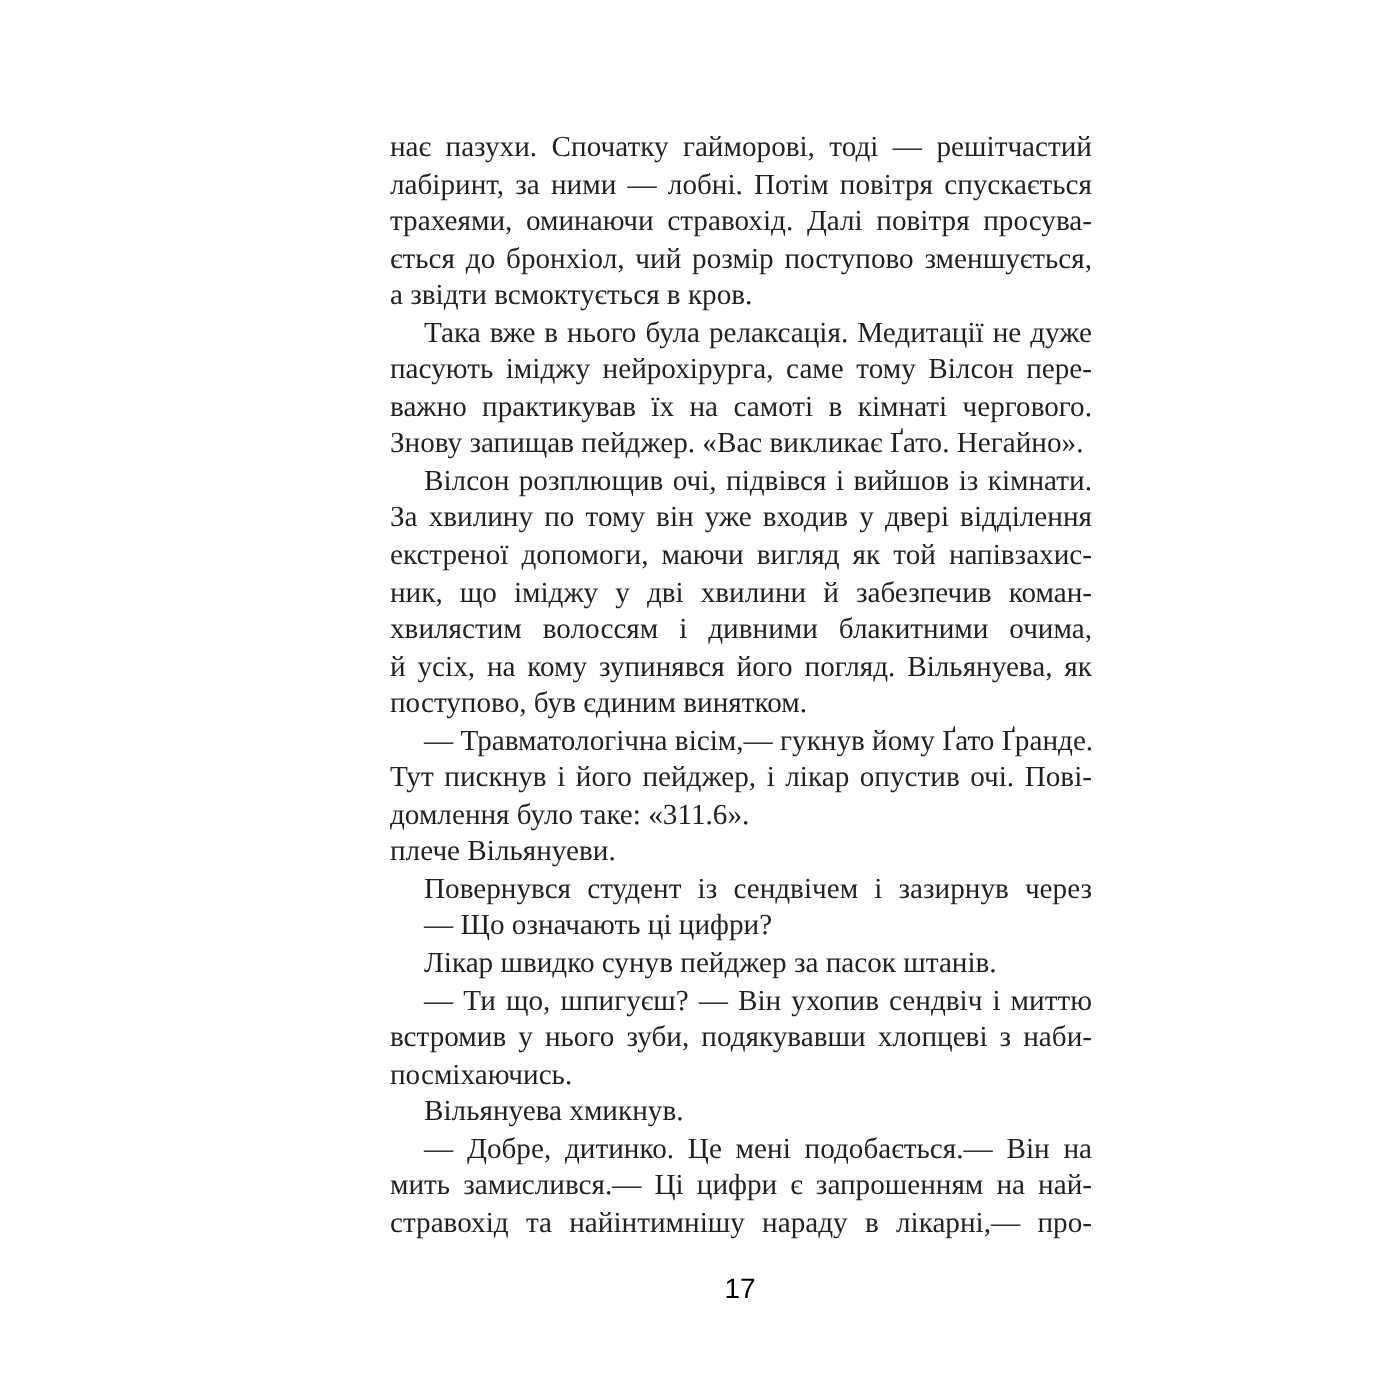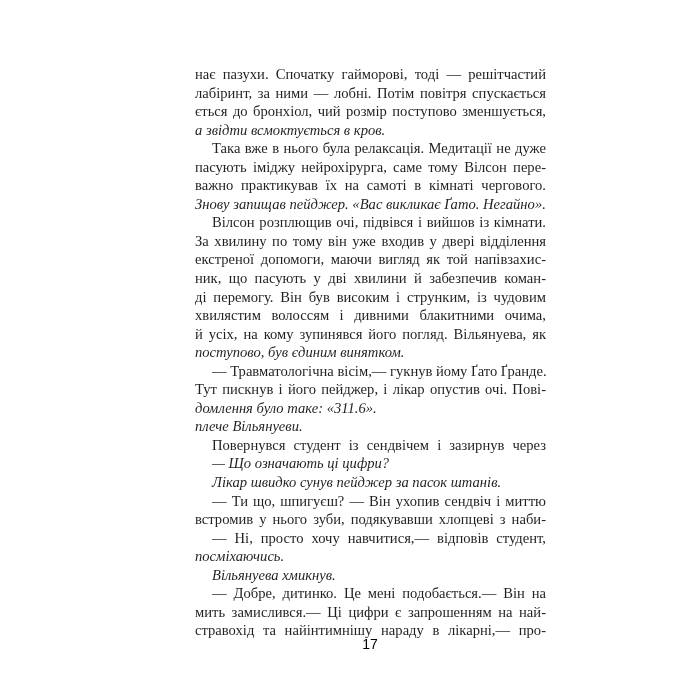--- a/index.html
+++ b/index.html
@@ -14,57 +14,56 @@
       display: block;
       height: 18.55px;
       line-height: 18.55px;
       font-size: 14.6px;
       white-space: nowrap;
       text-align: justify;
       text-align-last: justify;
       overflow: hidden;
     }
     .line.indent { padding-left: 17px; }
-    .line.last { text-align-last: left; font-style: italic; }
+    .line.last { text-align-last: left; }
     .page-number {
       position: absolute; left: 0; width: 700px; top: 636px; text-align: center;
       font-family: Liberation Sans, sans-serif; font-size: 14px; color: #000000;
     }
   </style>
 </head>
 <body>
 
 <div class="page">
   <div class="text-block" id="text-block">
       <span class="line">нає пазухи. Спочатку гайморові, тоді — решітчастий</span>
       <span class="line">лабіринт, за ними — лобні. Потім повітря спускається</span>
+      <span class="line">трахеями, оминаючи стравохід. Далі повітря просува-</span>
       <span class="line">ється до бронхіол, чий розмір поступово зменшується,</span>
       <span class="line last">а звідти всмоктується в кров.</span>
       <span class="line indent">Така вже в нього була релаксація. Медитації не дуже</span>
       <span class="line">пасують іміджу нейрохірурга, саме тому Вілсон пере-</span>
       <span class="line">важно практикував їх на самоті в кімнаті чергового.</span>
       <span class="line last">Знову запищав пейджер. «Вас викликає Ґато. Негайно».</span>
       <span class="line indent">Вілсон розплющив очі, підвівся і вийшов із кімнати.</span>
       <span class="line">За хвилину по тому він уже входив у двері відділення</span>
       <span class="line">екстреної допомоги, маючи вигляд як той напівзахис-</span>
-      <span class="line">ник, що пасують у дві хвилини й забезпечив коман-</span>
-      <span class="line">ді перемогу. Він був високим і струнким, із чудовим</span>
+      <span class="line">ник, що іміджу у дві хвилини й забезпечив коман-</span>
       <span class="line">хвилястим волоссям і дивними блакитними очима,</span>
       <span class="line">й усіх, на кому зупинявся його погляд. Вільянуева, як</span>
       <span class="line last">поступово, був єдиним винятком.</span>
       <span class="line indent">— Травматологічна вісім,— гукнув йому Ґато Ґранде.</span>
       <span class="line">Тут пискнув і його пейджер, і лікар опустив очі. Пові-</span>
       <span class="line last">домлення було таке: «311.6».</span>
       <span class="line last">плече Вільянуеви.</span>
       <span class="line indent">Повернувся студент із сендвічем і зазирнув через</span>
       <span class="line indent last">— Що означають ці цифри?</span>
       <span class="line indent last">Лікар швидко сунув пейджер за пасок штанів.</span>
       <span class="line indent">— Ти що, шпигуєш? — Він ухопив сендвіч і миттю</span>
       <span class="line">встромив у нього зуби, подякувавши хлопцеві з наби-</span>
-      <span class="line indent">— Ні, просто хочу навчитися,— відповів студент,</span>
       <span class="line last">посміхаючись.</span>
       <span class="line indent last">Вільянуева хмикнув.</span>
       <span class="line indent">— Добре, дитинко. Це мені подобається.— Він на</span>
       <span class="line">мить замислився.— Ці цифри є запрошенням на най-</span>
       <span class="line">стравохід та найінтимнішу нараду в лікарні,— про-</span>
     </div>
   <div class="page-number">17</div>
 </div>
 
 </body></html>

